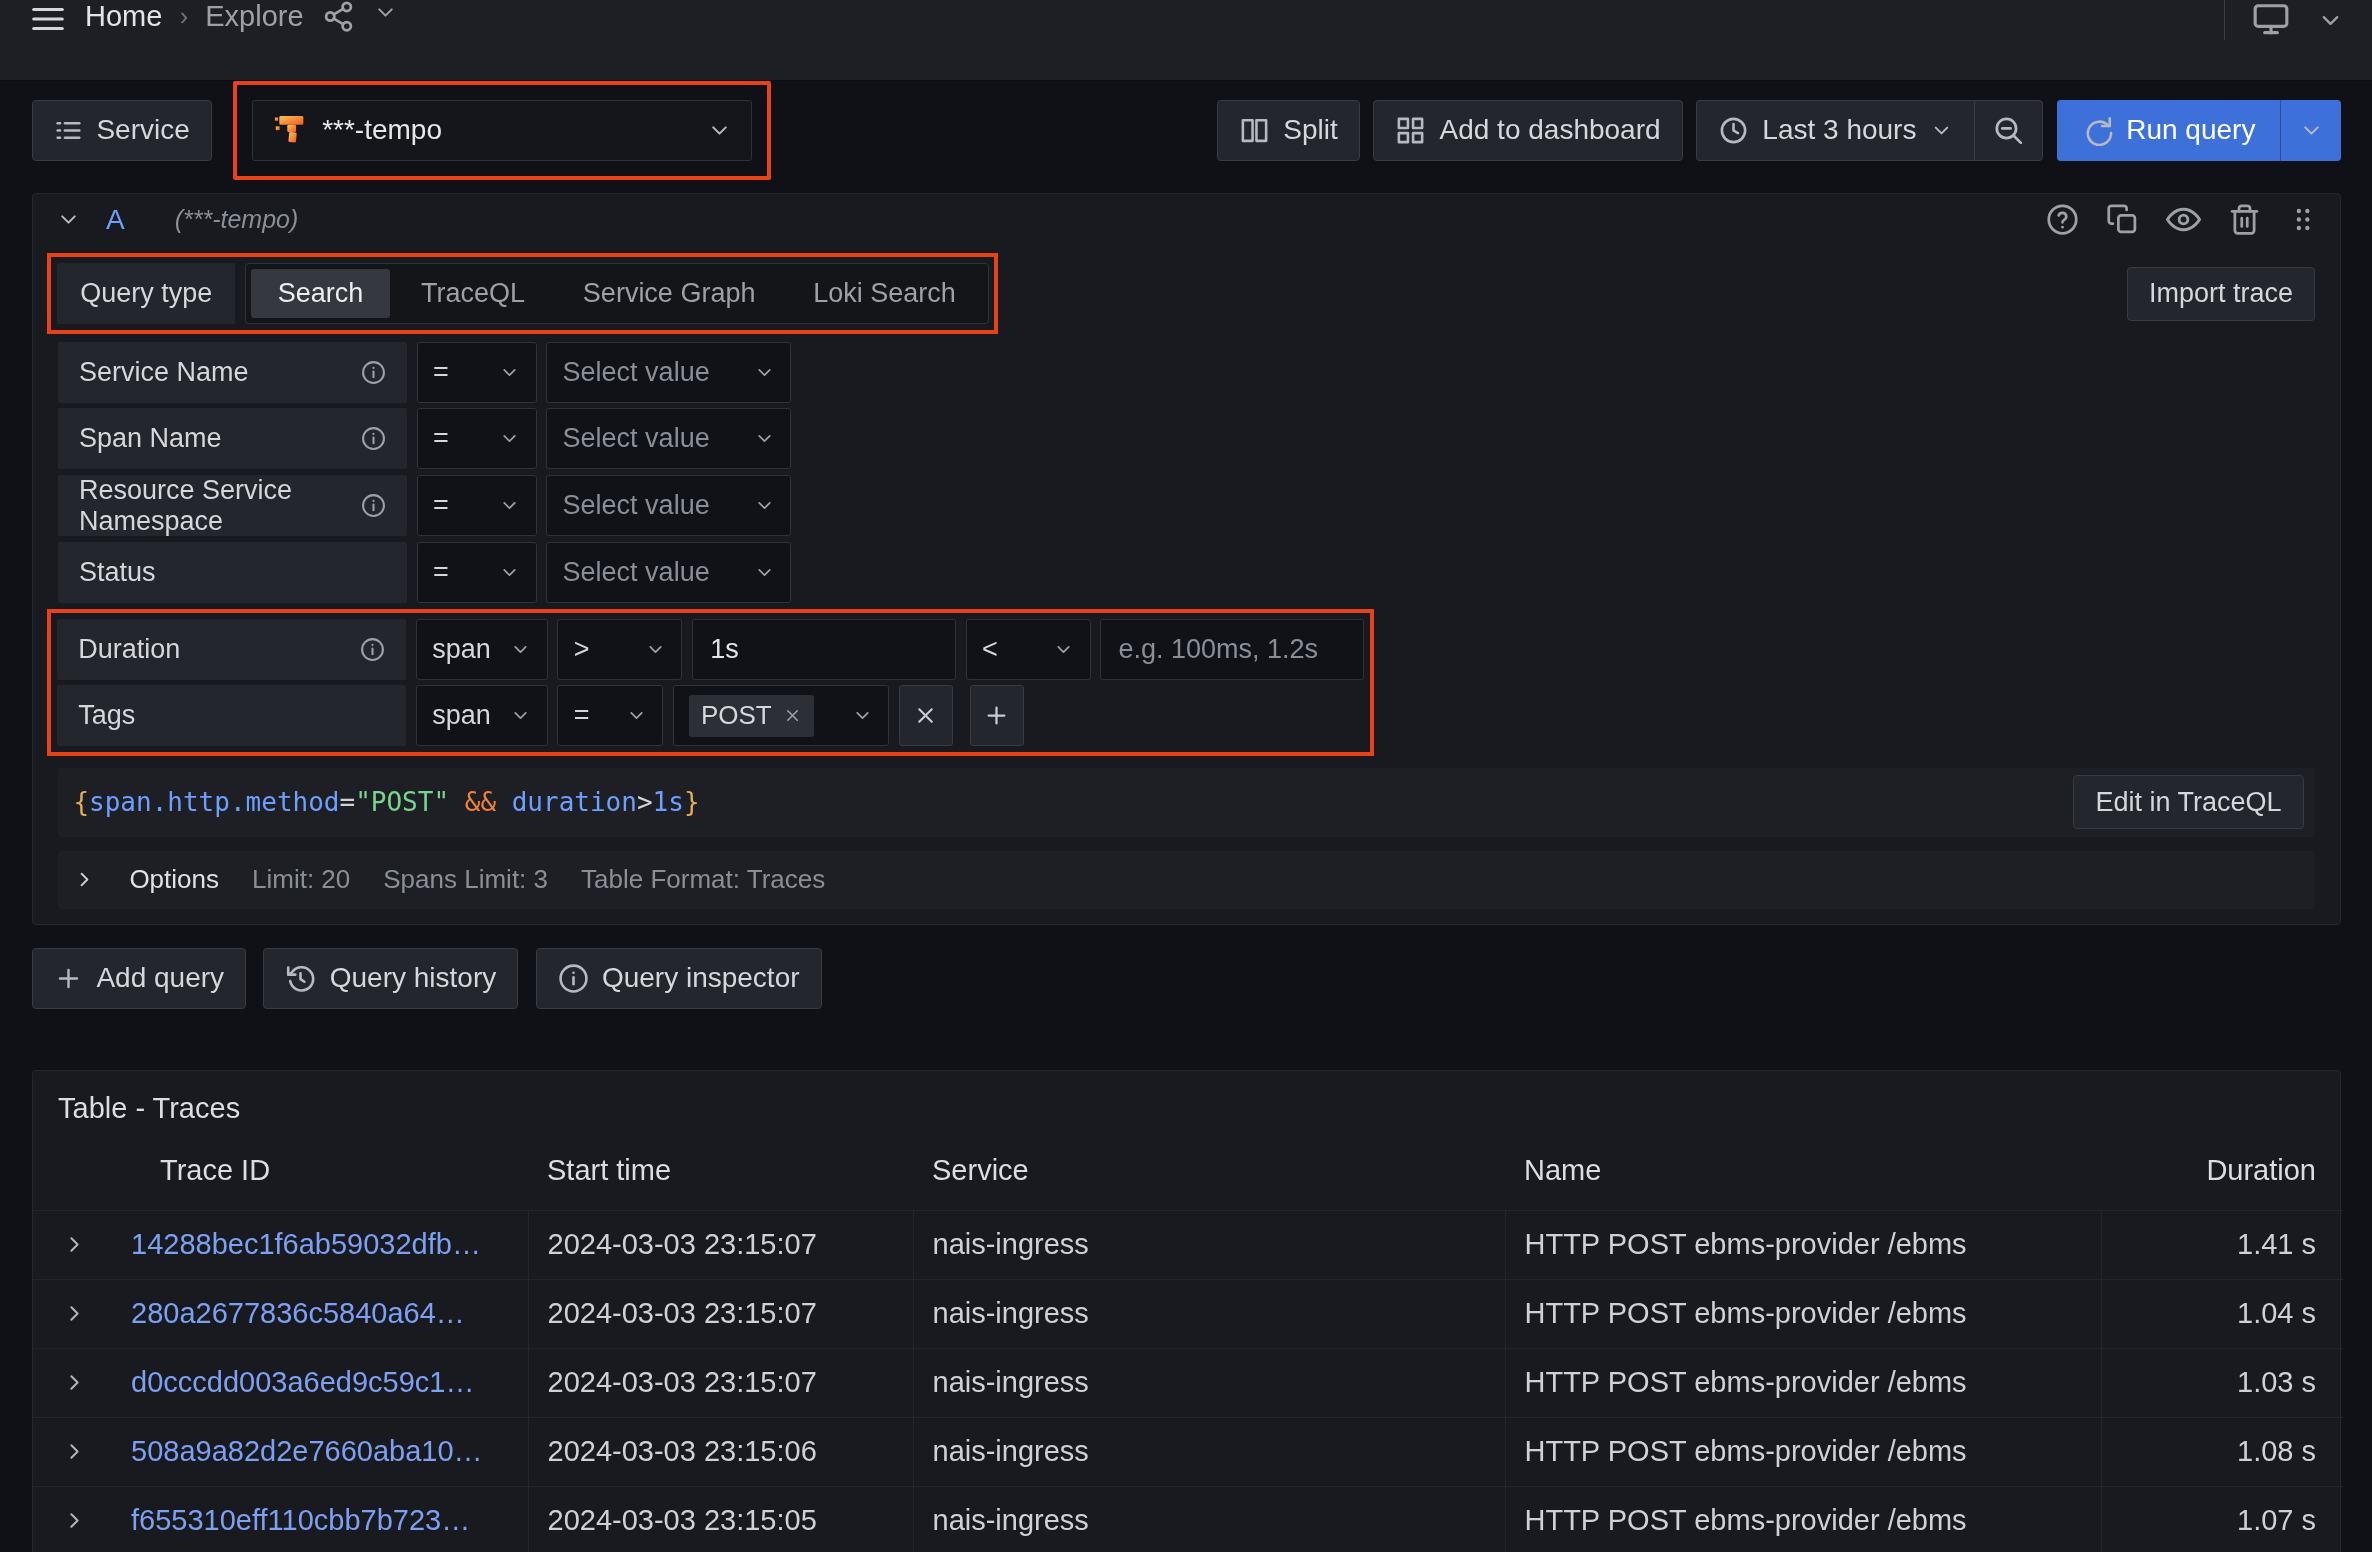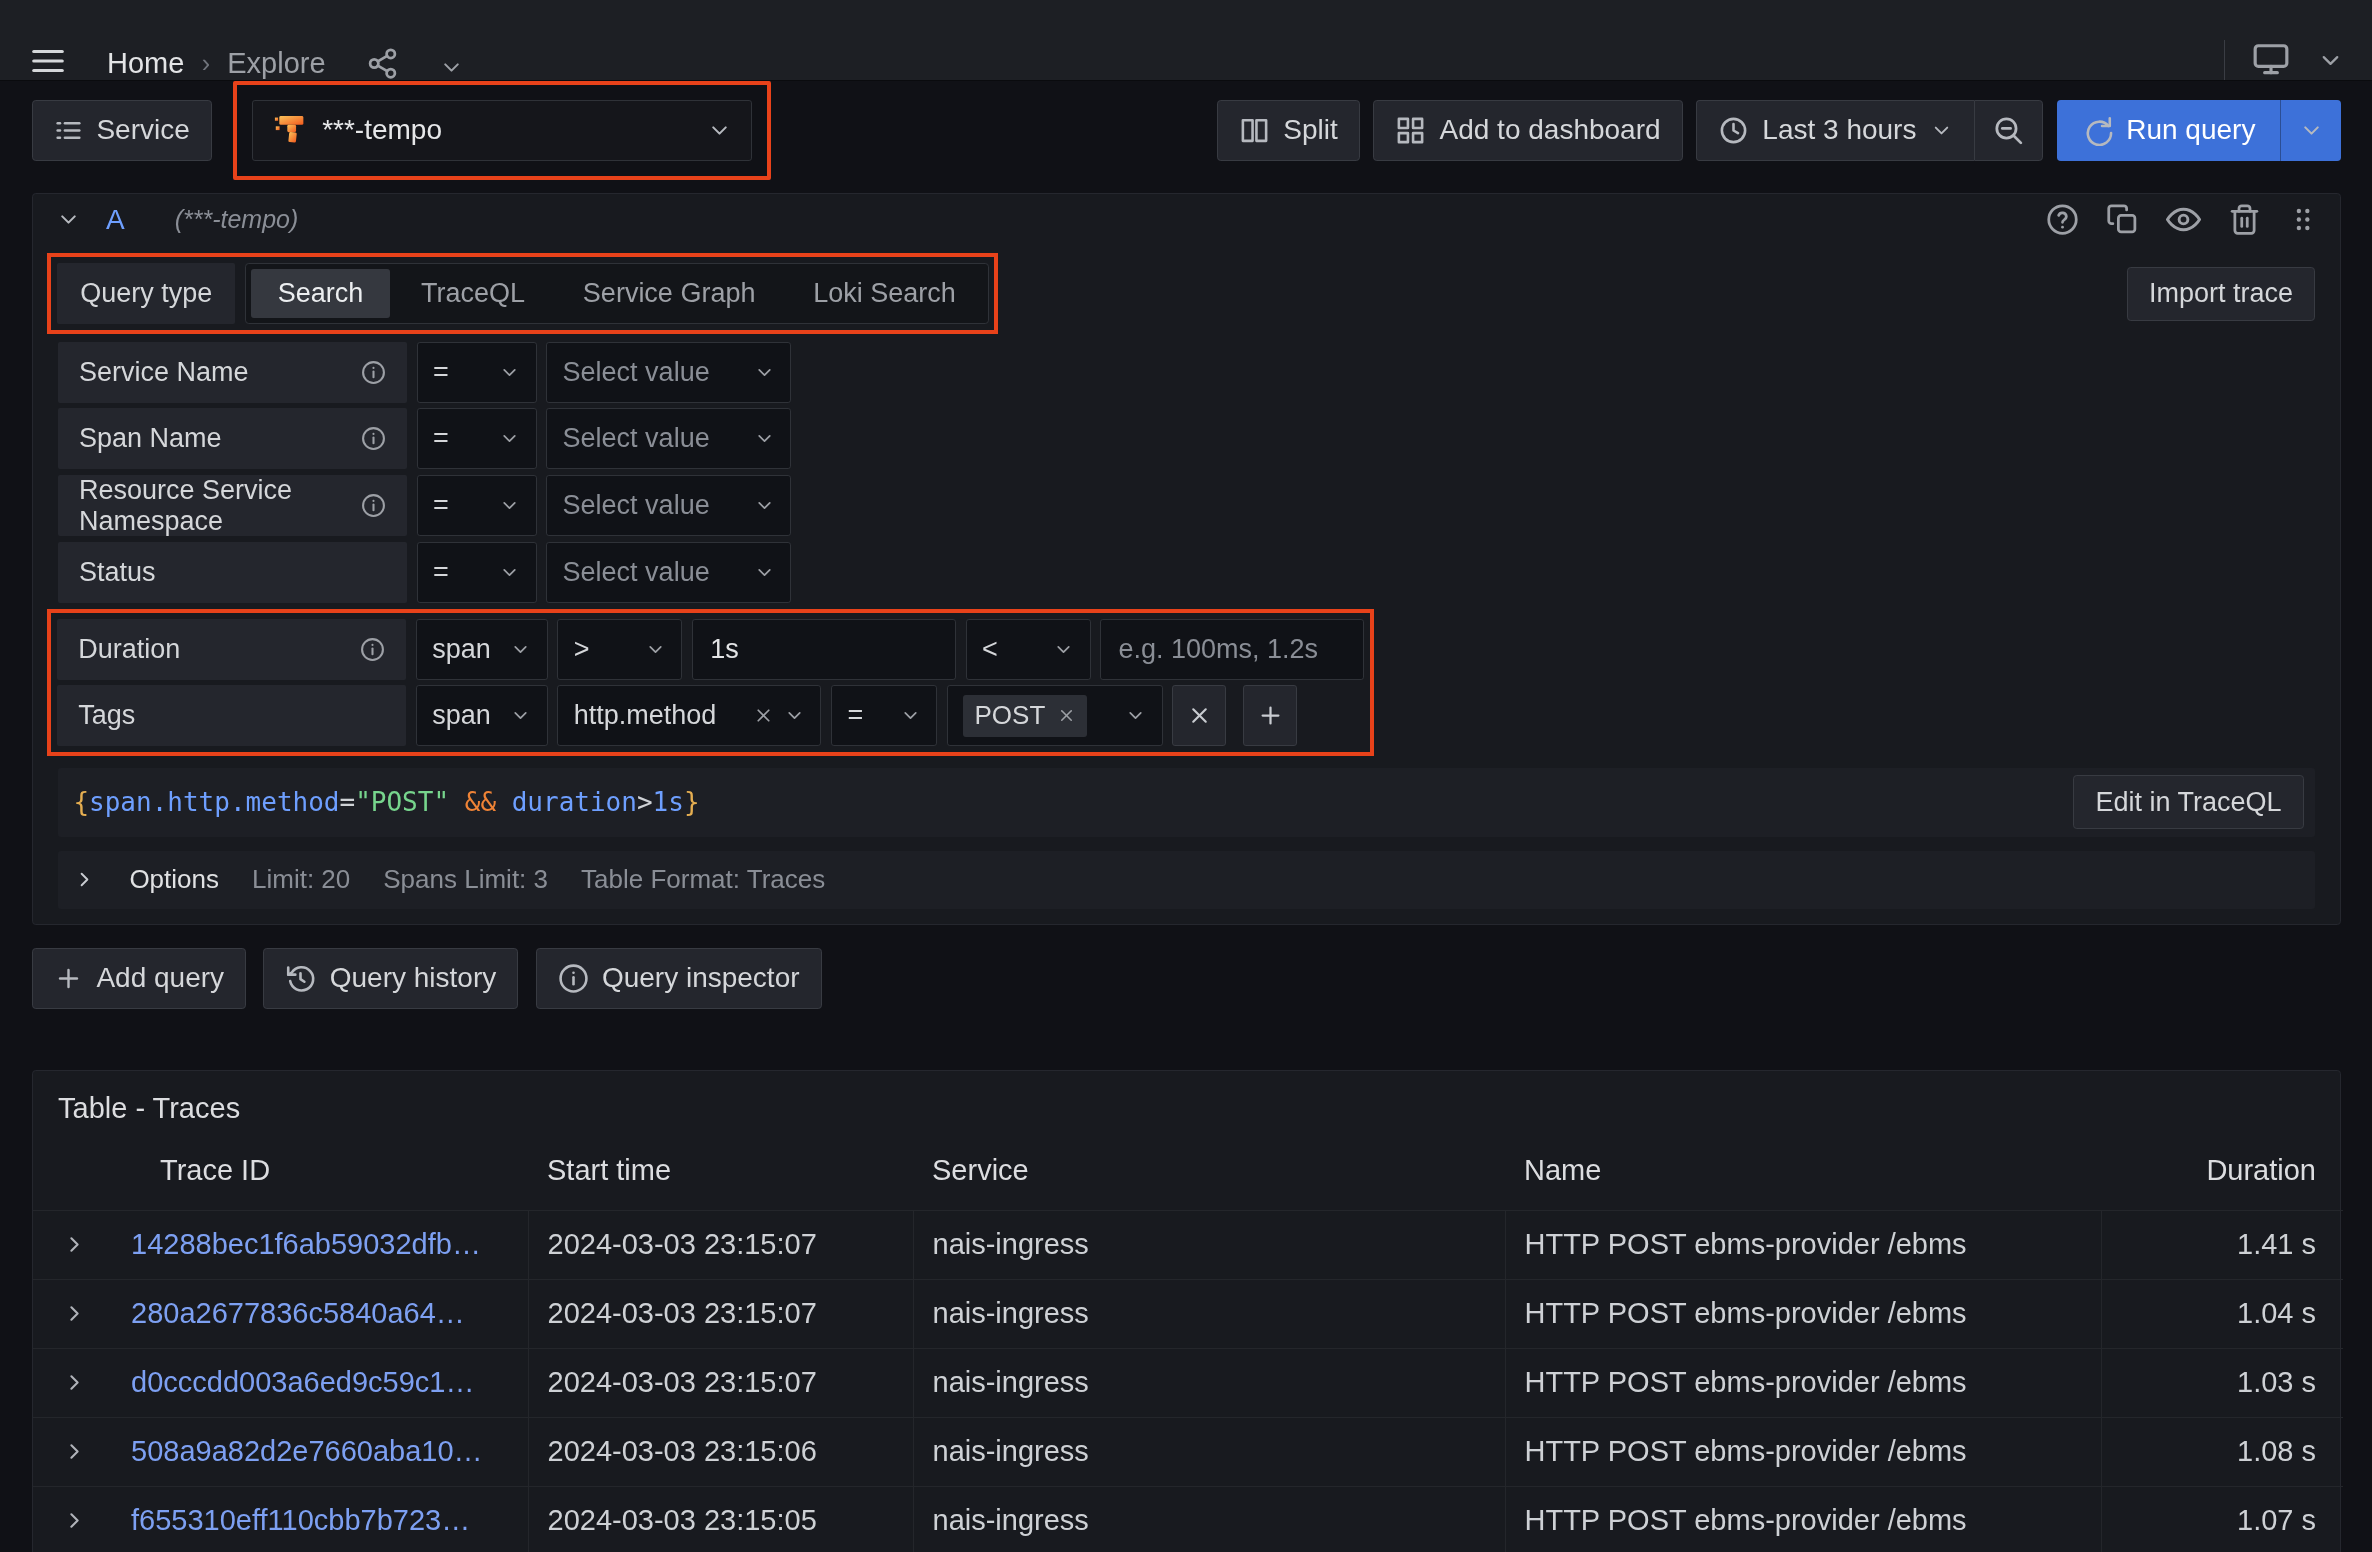--- a/index.html
+++ b/index.html
@@ -5,21 +5,21 @@
   * { margin:0; padding:0; box-sizing:border-box; }
   html,body { width:2373px; height:1552px; overflow:hidden; background:#101116;
     font-family:"Liberation Sans", sans-serif; color:#d5d7da; }
   .page { width:2373px; height:1552px; overflow:hidden; background:#101116; }
 
   svg.ic { stroke:currentColor; fill:none; stroke-width:2; stroke-linecap:round; stroke-linejoin:round; display:block; }
   svg.ic.fill { fill:currentColor; stroke:none; }
 
   
   .topbar { height:81px; background:#1d1f24; border-bottom:1px solid #0a0b0e;
-    display:flex; align-items:flex-end; padding:0 29px; gap:40px; }
+    display:flex; align-items:flex-start; padding:0 29px; gap:18px; }
   .hamburger { color:#d5d7da; cursor:pointer; }
   .crumbs { display:flex; align-items:center; gap:17.3px; font-size:29px; }
   .crumb-home { color:#e3e4e6; font-weight:500; }
   .crumb-sep { color:#70747c; font-size:25px; }
   .crumb-cur { color:#9da0a6; }
   .tb-icon { color:#9da0a6; }
   .topbar-right { margin-left:auto; display:flex; align-items:center; gap:27px; }
   .v-div { width:1px; height:40px; background:#3a3d44; }
 
   
@@ -509,36 +509,20 @@
               <span>Tags</span>
             </span>
             <span class="sel w-scope">
               <span>span</span>
               <span class="chev">
                   <svg class="ic" width="21" height="21" viewBox="0 0 24 24">
                     <polyline points="6 9 12 15 18 9"></polyline>
                   </svg>
                 </span>
             </span>
-            <span class="sel w-key">
-              <span>http.method</span>
-              <span style="display:flex;align-items:center;gap:9.6px;">
-                <span class="mini-x">
-                    <svg class="ic" width="21" height="21" viewBox="0 0 24 24">
-                      <line x1="6" y1="6" x2="18" y2="18"></line>
-                      <line x1="18" y1="6" x2="6" y2="18"></line>
-                    </svg>
-                  </span>
-                <span class="chev">
-                    <svg class="ic" width="21" height="21" viewBox="0 0 24 24">
-                      <polyline points="6 9 12 15 18 9"></polyline>
-                    </svg>
-                  </span>
-              </span>
-            </span>
             <span class="sel w-eq">
               <span>=</span>
               <span class="chev">
                   <svg class="ic" width="21" height="21" viewBox="0 0 24 24">
                     <polyline points="6 9 12 15 18 9"></polyline>
                   </svg>
                 </span>
             </span>
             <span class="sel w-tagval">
               <span class="chip">

